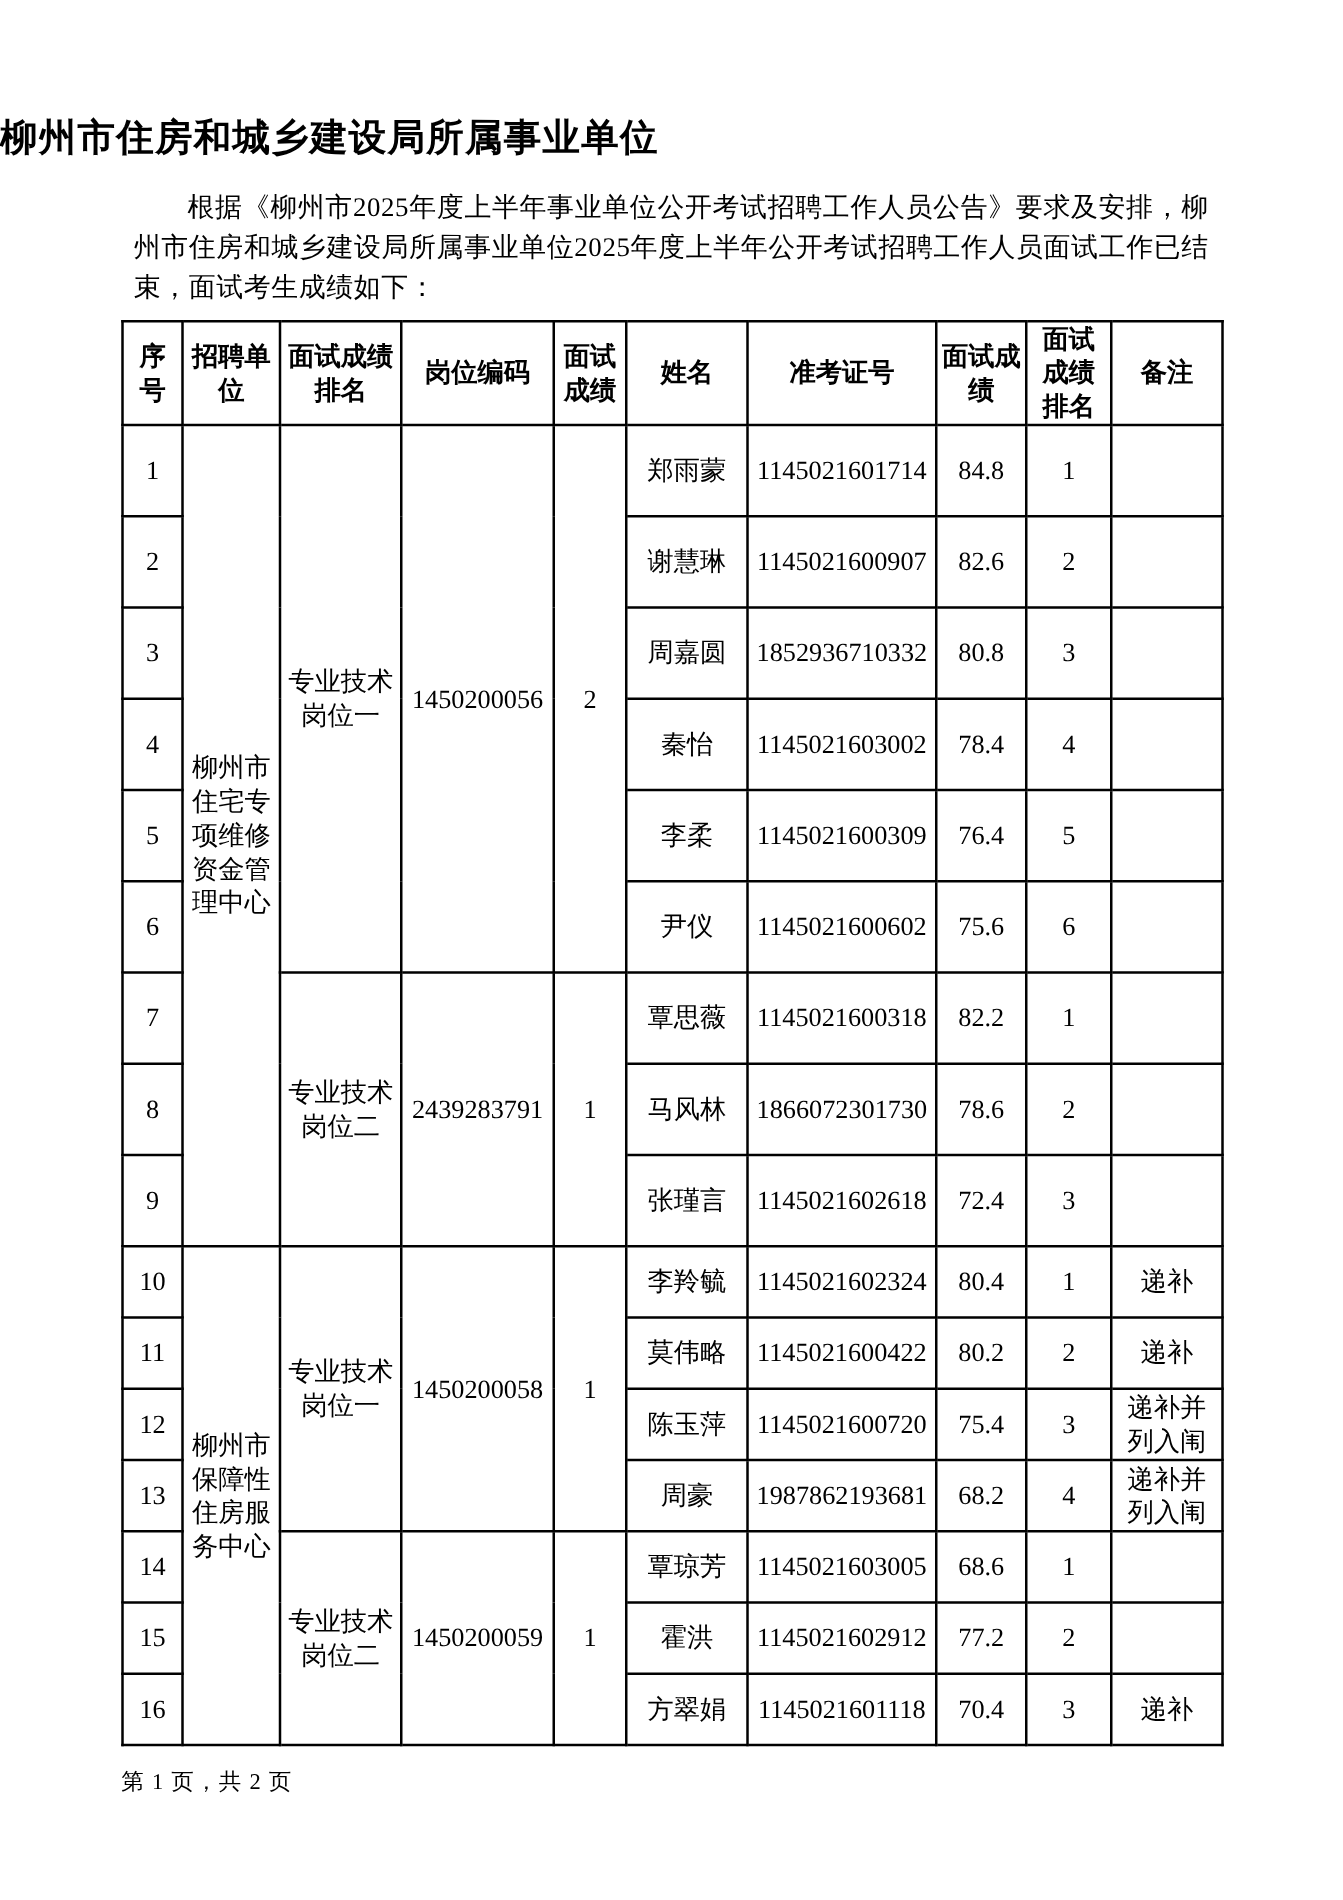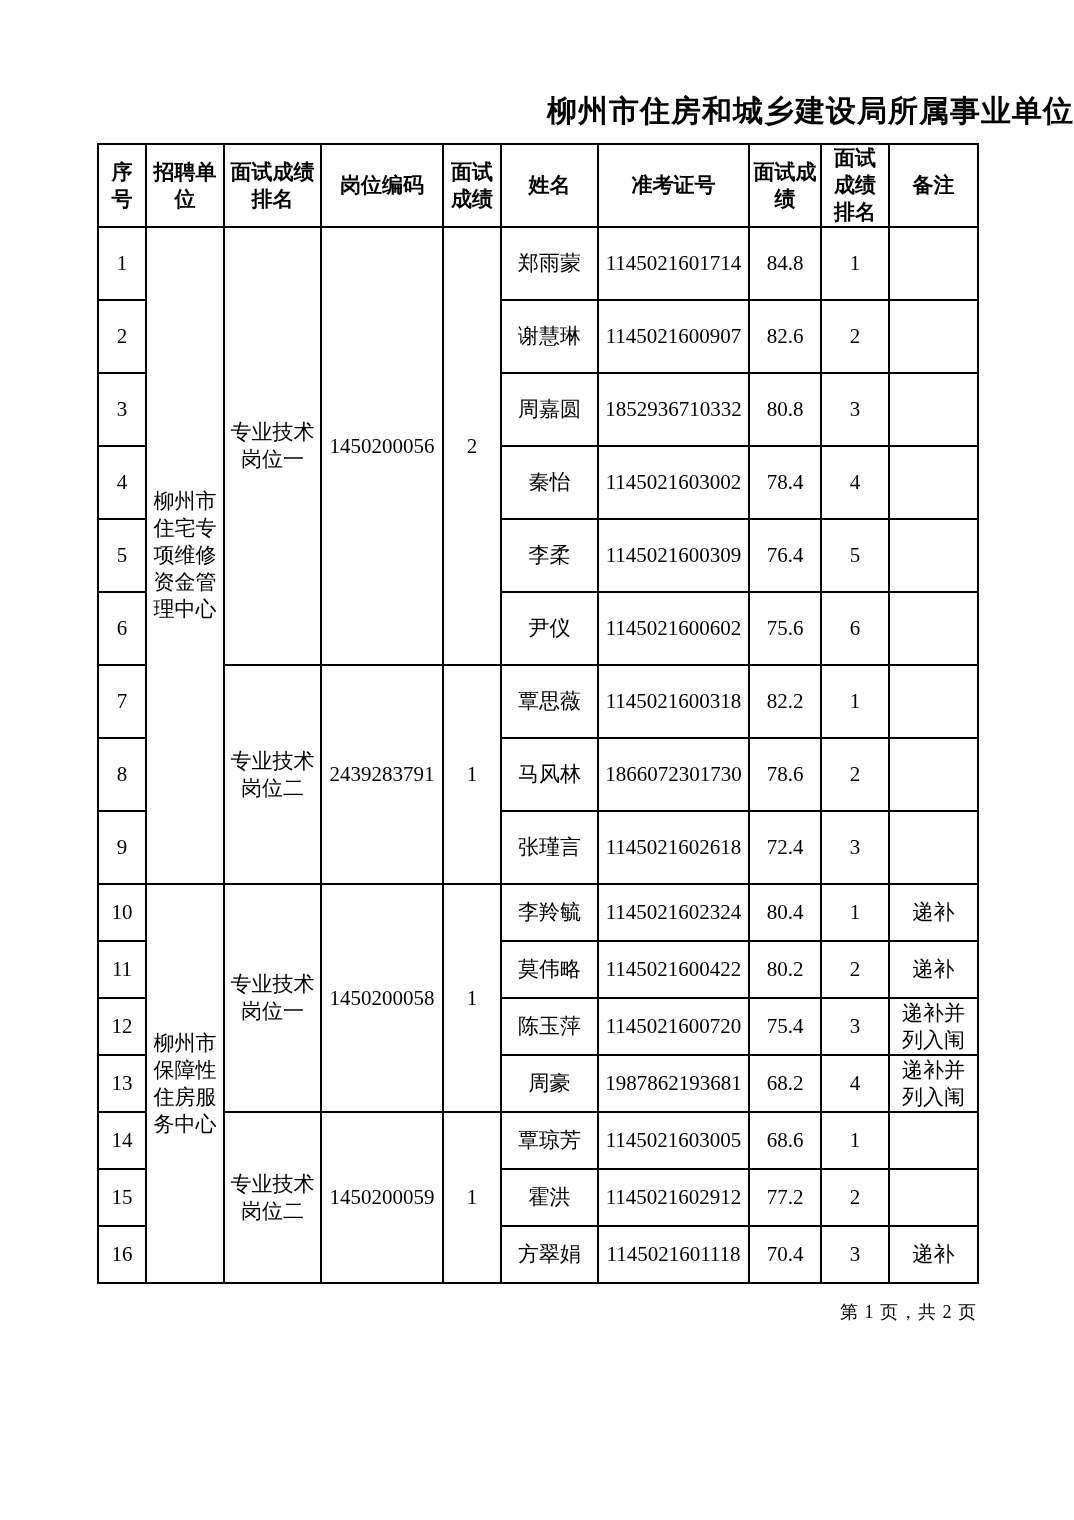--- a/index.html
+++ b/index.html
@@ -11,21 +11,21 @@
   }
   .page {
     position: relative;
     width: 1074px;
     height: 1520px;
     background: #ffffff;
     overflow: hidden;
   }
   .doc-title {
     margin: 0;
-    text-align: right;
+    text-align: left;
     font-size: 30px;
     font-weight: bold;
     line-height: 45px;
     letter-spacing: 1px;
   }
   .doc-title.first {
     padding-top: 88px;
   }
   .intro {
     width: 860px;
@@ -53,33 +53,34 @@
   }
   .score-table thead th {
     font-weight: bold;
     height: 75px;
   }
   .score-table tr.row-tall > td { height: 71px; }
   .score-table tr.row-short > td { height: 55px; }
   .page-footer {
     width: 880px;
     margin: 16px 0 0 97px;
-    text-align: right;
+    text-align: left;
     font-size: 18px;
     letter-spacing: 1px;
   }
 </style>
 </head>
 <body>
 
 <div class="page">
 
   <h1 class="doc-title first">柳州市住房和城乡建设局所属事业单位</h1>
 
 
+  <p class="intro">根据《柳州市2025年度上半年事业单位公开考试招聘工作人员公告》要求及安排，柳州市住房和城乡建设局所属事业单位2025年度上半年公开考试招聘工作人员面试工作已结束，面试考生成绩如下：</p>
 
   <table class="score-table">
     <colgroup>
       <col style="width:48px">
       <col style="width:78px">
       <col style="width:97px">
       <col style="width:122px">
       <col style="width:58px">
       <col style="width:97px">
       <col style="width:151px">

